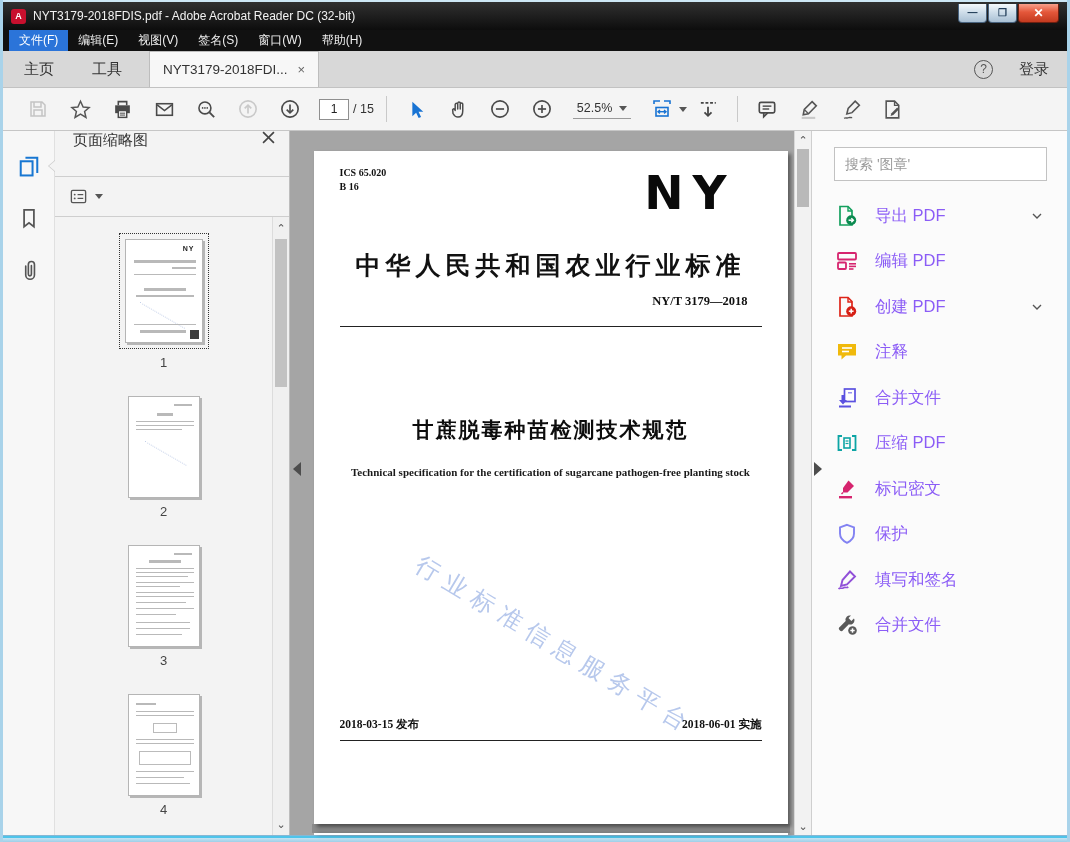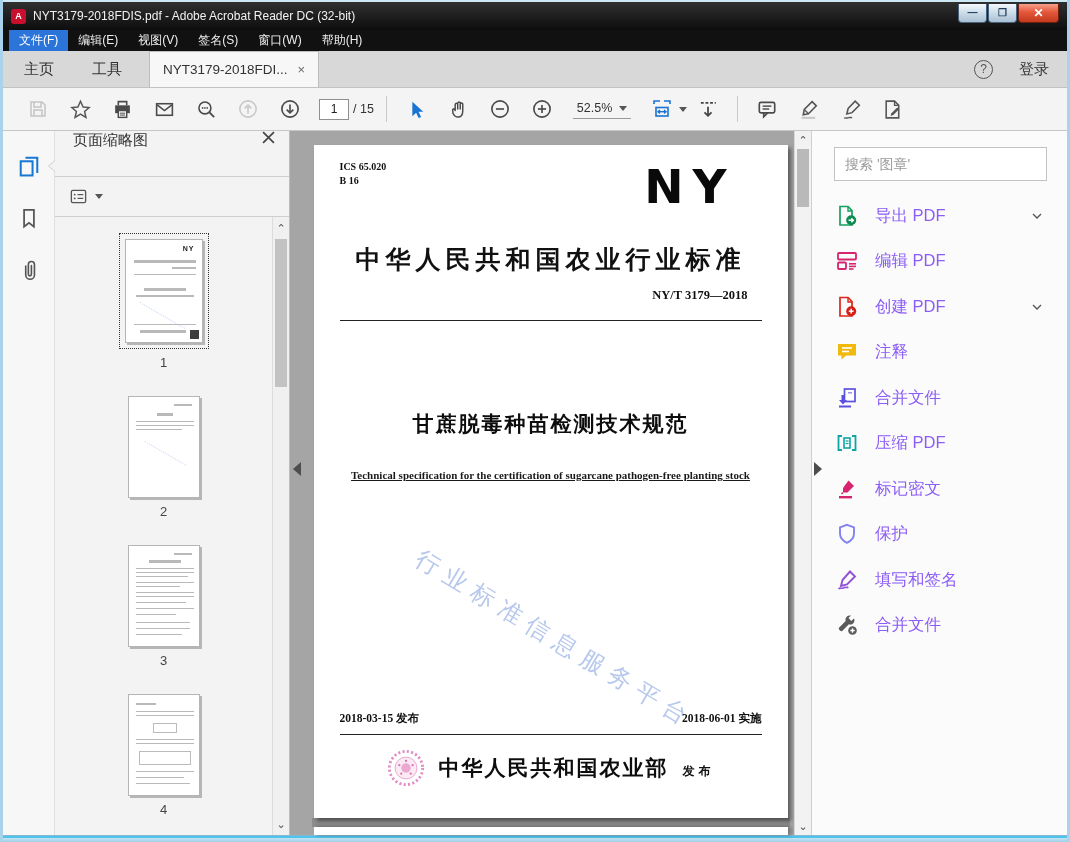--- a/index.html
+++ b/index.html
@@ -60,30 +60,30 @@
   .bar { position:absolute; background:#b9b9b9; }
   .dotl { position:absolute; border-top:1.5px dotted #c3cfe8; transform:rotate(30deg); transform-origin:left top; }
   .mini-ny { position:absolute; top:5px; right:7px; font-size:7px; font-weight:bold; color:#222; letter-spacing:1px; }
   .pgmark { position:absolute; right:3px; bottom:3px; width:9px; height:9px; background:#3d3d3d; }
   
   .pscroll { position:absolute; right:0; top:0; bottom:0; width:17px; background:#f0f0f0; border-left:1px solid #dcdcdc; }
   .pthumb { position:absolute; left:2px; right:2px; background:#c2c2c2; }
   .chev { position:absolute; left:3px; width:10px; height:10px; color:#555; font-size:11px; line-height:10px; text-align:center; }
   
   .docarea { flex:1; background:#a5a5a5; position:relative; display:flex; flex-direction:column; align-items:center; min-width:0; }
-  .page { width:474px; height:673px; margin-top:14px; background:#fff; box-shadow:3px 3px 4px rgba(0,0,0,.45); position:relative; font-family:"Liberation Serif", serif; flex:none; }
+  .page { width:474px; height:673px; margin-top:20px; background:#fff; box-shadow:3px 3px 4px rgba(0,0,0,.45); position:relative; font-family:"Liberation Serif", serif; flex:none; }
   .pagegap { width:478px; height:9px; background:#8d8d8d; flex:none; }
   .nextpage { width:474px; flex:1; background:#fff; box-shadow:3px 0 4px rgba(0,0,0,.35); }
   .ics { position:absolute; left:26px; top:15px; font-size:10px; font-weight:bold; color:#111; line-height:1.35; }
   .nylogo { position:absolute; right:52px; top:14px; font-size:47px; font-weight:900; letter-spacing:9px; color:#0a0a0a; font-family:"DejaVu Sans", sans-serif; }
   .stdhead { position:absolute; left:0; right:0; top:98px; text-align:center; font-size:25px; font-weight:600; letter-spacing:5px; color:#111; }
   .stdnum { position:absolute; right:40px; top:143px; font-size:12.5px; font-weight:bold; color:#111; }
   .hr1 { position:absolute; left:26px; right:26px; top:175px; border-top:1.4px solid #222; }
   .titlecn { position:absolute; left:0; right:0; top:265px; text-align:center; font-size:21px; font-weight:600; letter-spacing:2px; color:#0d0d0d; font-family:"Liberation Sans", sans-serif; }
-  .titleen { position:absolute; left:24px; right:24px; top:324px; text-align:center; font-size:11px; font-weight:bold; color:#1a1a1a;text-decoration:underline; }
+  .titleen { position:absolute; left:24px; right:24px; top:315px; text-align:center; font-size:11px; font-weight:bold; color:#1a1a1a; }
   .wmark { position:absolute; left:112px; top:398px; font-size:24px; letter-spacing:8px; color:#b7c8ec; white-space:nowrap; transform:rotate(31deg); transform-origin:left top; font-family:"Liberation Sans", sans-serif; }
   .dates { position:absolute; left:26px; right:26px; top:566px; display:flex; justify-content:space-between; font-size:11.5px; font-weight:bold; color:#111; }
   .hr2 { position:absolute; left:26px; right:26px; top:589px; border-top:1.4px solid #222; }
   .pubrow { position:absolute; left:0; right:0; top:604px; display:flex; align-items:center; justify-content:center; gap:14px; }
   .pubname { font-size:21px; font-weight:bold; letter-spacing:2px; color:#0d0d0d; }
   .publabel { font-size:12px; letter-spacing:4px; font-weight:bold; color:#111; margin-top:6px; }
   
   .dscroll { position:absolute; right:0; top:0; bottom:0; width:17px; background:#f2f2f2; border-left:1px solid #d8d8d8; }
   .dthumb { position:absolute; left:2px; right:2px; top:18px; height:58px; background:#b9b9b9; }
   .collapseL { position:absolute; left:3px; top:47%; width:0; height:0; border-top:7px solid transparent; border-bottom:7px solid transparent; border-right:8px solid #4d4d4d; }
@@ -400,34 +400,20 @@
         <div class="stdnum">NY/T 3179—2018</div>
         <div class="hr1"></div>
         <div class="titlecn">甘蔗脱毒种苗检测技术规范</div>
         <div class="titleen">Technical specification for the certification of sugarcane pathogen-free planting stock</div>
         <div class="wmark">行业标准信息服务平台</div>
         <div class="dates">
           <span>2018-03-15 发布</span>
           <span>2018-06-01 实施</span>
         </div>
         <div class="hr2"></div>
-        <div class="pubrow">
-          <svg width="38" height="38" viewBox="0 0 40 40">
-            <circle cx="20" cy="20" r="17.5" fill="none" stroke="#e08cc4" stroke-width="3" stroke-dasharray="2.2 2.4"></circle>
-            <circle cx="20" cy="20" r="11.5" fill="#fbeaf4" stroke="#eaa6d0" stroke-width="1"></circle>
-            <circle cx="20" cy="20" r="5" fill="#e591c4" opacity="0.75"></circle>
-            <circle cx="20" cy="12.5" r="1.2" fill="#d873b4"></circle>
-              <circle cx="27" cy="17" r="1.2" fill="#d873b4"></circle>
-            <circle cx="25" cy="26" r="1.2" fill="#d873b4"></circle>
-              <circle cx="15" cy="26" r="1.2" fill="#d873b4"></circle>
-            <circle cx="13" cy="17" r="1.2" fill="#d873b4"></circle>
-          </svg>
-          <span class="pubname">中华人民共和国农业部</span>
-          <span class="publabel">发布</span>
-        </div>
       </div>
       <div class="pagegap"></div>
       <div class="nextpage"></div>
       <div class="collapseL"></div>
       <div class="dscroll">
         <div class="chev" style="top:4px;">⌃</div>
         <div class="dthumb"></div>
         <div class="chev" style="bottom:4px;">⌄</div>
       </div>
     </div>

